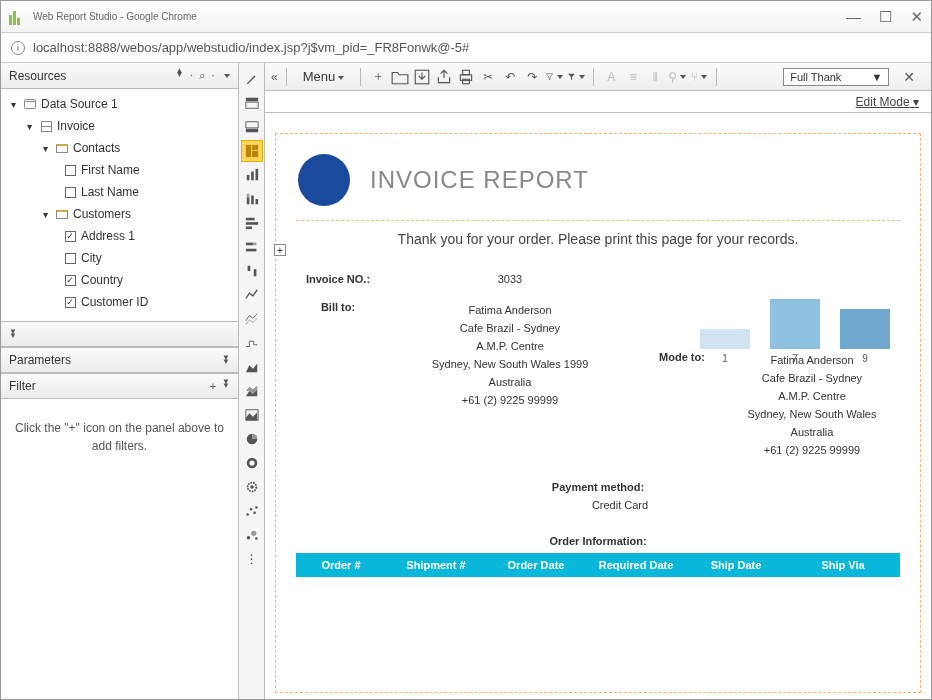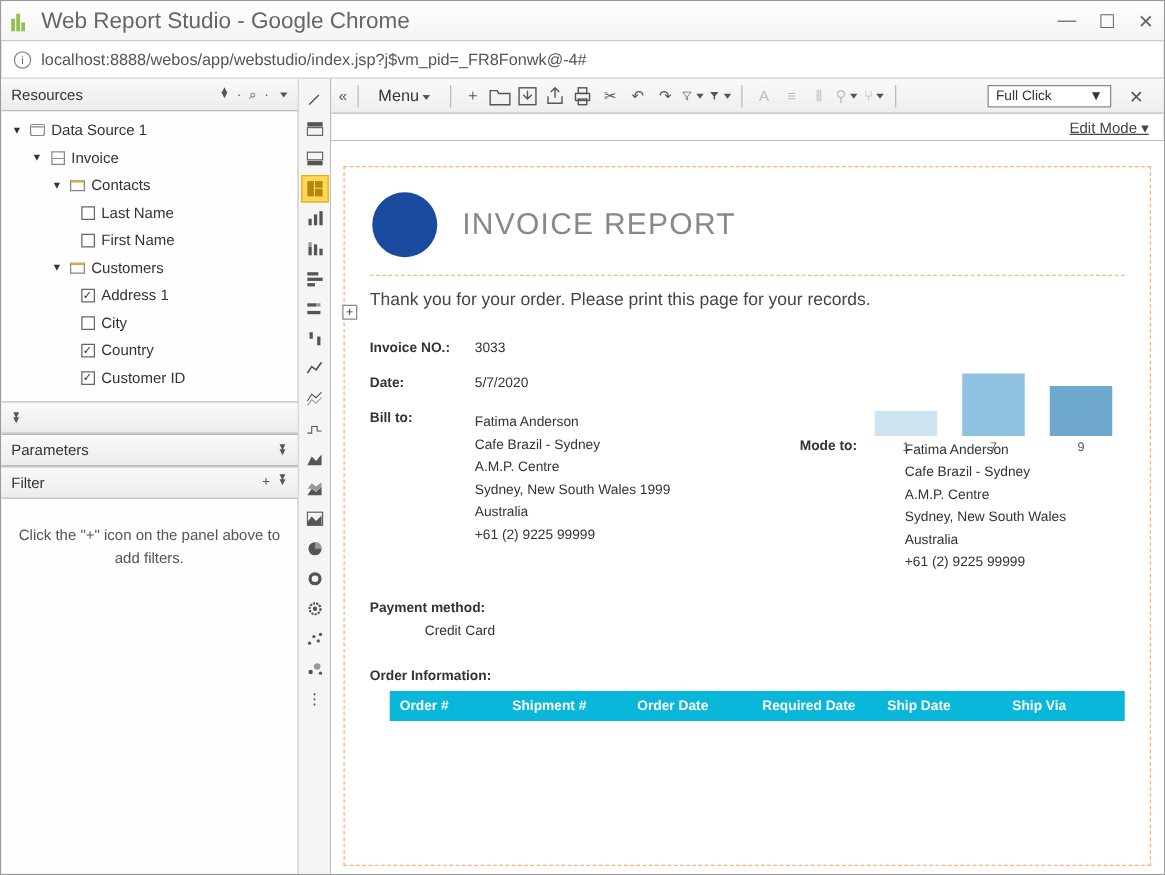--- a/index.html
+++ b/index.html
@@ -4,21 +4,21 @@
 <style>
 * { box-sizing: border-box; margin: 0; padding: 0; }
 body { font-family: "Segoe UI", Arial, sans-serif; font-size: 12px; background: #fff; color: #333; width: 932px; height: 700px; overflow: hidden; }
 .window { width: 932px; height: 700px; border: 1px solid #999; display: flex; flex-direction: column; background: #fff; }
 .titlebar { height: 32px; background: linear-gradient(#fff,#f4f4f4); border-bottom: 1px solid #ccc; display: flex; align-items: center; padding: 0 8px; }
 .titlebar .app-icon { width: 16px; height: 16px; margin-right: 8px; display:flex; gap:1px; align-items:flex-end;}
 .titlebar .app-icon span{width:3px;background:#8bc34a;}
 .titlebar .app-icon span:nth-child(1){height:10px;}
 .titlebar .app-icon span:nth-child(2){height:14px;}
 .titlebar .app-icon span:nth-child(3){height:7px;}
-.titlebar .title { flex:1; color:#666; font-size:18px;}
+.titlebar .title { flex:1; color:#666; font-size:10px;}
 .win-btns { display:flex; gap:18px; color:#666; font-size:15px;}
 .win-btns span{cursor:pointer;}
 .addrbar { height:30px; border-bottom:1px solid #ccc; display:flex; align-items:center; padding:0 10px; color:#555; font-size:13px;}
 .addrbar .info { width:14px;height:14px;border:1px solid #888;border-radius:50%;margin-right:8px;display:flex;align-items:center;justify-content:center;font-size:9px;color:#666;}
 .body { flex:1; display:flex; overflow:hidden;}
 .left { width:238px; border-right:1px solid #bbb; display:flex; flex-direction:column; background:#fefefe;}
 .panel-hdr { height:26px; background:linear-gradient(#fafafa,#ececec); border-bottom:1px solid #bbb; display:flex; align-items:center; padding:0 8px; font-size:12px; color:#333;}
 .panel-hdr .lbl{flex:1;}
 .panel-hdr .ctrls{display:flex;gap:6px;color:#555;font-size:11px;}
 .panel-hdr .ctrls span{cursor:pointer;}
@@ -43,40 +43,40 @@
 .maintb { height:28px; border-bottom:1px solid #bbb; background:linear-gradient(#fafafa,#eee); display:flex; align-items:center; padding:0 6px; gap:4px;}
 .maintb .expand{cursor:pointer;color:#555;}
 .menu-btn{padding:2px 8px;font-size:13px;cursor:pointer;text-align:right;}
 .sep{width:1px;height:18px;background:#bbb;margin:0 4px;}
 .tbico{width:18px;height:18px;display:flex;align-items:center;justify-content:center;cursor:pointer;color:#555;}
 .tbico.dis{color:#bbb;cursor:default;}
 .select-fd{margin-left:auto;border:1px solid #888;padding:2px 6px;font-size:11px;background:#fff;display:flex;align-items:center;gap:30px;}
 .close-x{margin:0 10px;cursor:pointer;color:#555;font-size:14px;}
 .editmode{height:22px;border-bottom:1px solid #bbb;display:flex;align-items:center;justify-content:flex-end;padding:0 12px;font-size:12px;color:#444;text-decoration:underline;}
 .canvas{flex:1;overflow:auto;background:#fff;padding:20px 10px 10px 10px;position:relative;}
-.report{border:1px dashed #ffb070;padding:0 20px 20px 20px;min-height:560px;position:relative;}
+.report{border:1px dashed #ffb070;padding:0 20px 20px 20px;min-height:560px;position:relative;text-align:center;}
 .plus-handle{position:absolute;left:-2px;top:110px;width:12px;height:12px;border:1px solid #888;background:#fff;display:flex;align-items:center;justify-content:center;font-size:10px;}
 .rpt-hdr{display:flex;align-items:center;gap:18px;padding:18px 0 12px 0;border-bottom:1px dashed #e6c080;}
 .logo{width:56px;height:56px;}
 .rpt-title{font-size:24px;color:#888;letter-spacing:1px;}
 .thanks{padding:10px 0 18px 0;font-size:14px;color:#444;}
 .info-grid{display:flex;}
 .info-left{flex:1;}
 .info-right{width:260px;}
 .irow{display:flex;padding:8px 0;font-size:11px;}
 .ilabel{width:84px;font-weight:bold;color:#333;}
 .ivals{flex:1;color:#333;}
 .iline{padding:3px 0;}
 .mini-chart-area{position:absolute;right:20px;top:155px;width:210px;}
 .bars{display:flex;align-items:flex-end;justify-content:space-around;height:60px;}
 .bar{width:50px;}
 .barlbls{display:flex;justify-content:space-around;font-size:10px;color:#555;padding-top:4px;}
 .section-lbl{font-weight:bold;font-size:11px;padding:14px 0 6px 0;}
 .plain{font-size:11px;padding-bottom:10px;margin-left:44px;}
-.order-tbl-hdr{background:#09b7db;color:#fff;display:flex;font-size:11px;font-weight:bold;margin-left:16px;}
+.order-tbl-hdr{background:#09b7db;color:#fff;display:flex;font-size:11px;font-weight:bold;}
 .order-tbl-hdr div{padding:6px 8px;}
 .c1{width:90px;}.c2{width:100px;}.c3{width:100px;}.c4{width:100px;}.c5{width:100px;}.c6{flex:1;}
 .chev::after{content:"";display:inline-block;border-left:3px solid transparent;border-right:3px solid transparent;border-top:4px solid #555;margin-left:3px;vertical-align:middle;}
 .chev-dbl{display:inline-flex;flex-direction:column;line-height:4px;font-size:8px;color:#555;}
 </style>
 </head>
 <body>
 
 <div class="window">
 
@@ -89,21 +89,21 @@
     <div class="title">Web Report Studio - Google Chrome</div>
     <div class="win-btns">
       <span>—</span>
       <span>☐</span>
       <span>✕</span>
     </div>
   </div>
 
   <div class="addrbar">
     <span class="info">i</span>
-    <span>localhost:8888/webos/app/webstudio/index.jsp?j$vm_pid=_FR8Fonwk@-4#</span>
+    <span>localhost:8888/webos/app/webstudio/index.jsp?j$vm_pid=_FR8Fonwk@-5#</span>
   </div>
   <div class="body">
 
     <div class="left">
       <div class="panel-hdr">
         <span class="lbl">Resources</span>
         <span class="ctrls">
           <span class="chev-dbl">▲<br>▼</span>
           <span>·</span>
           <span>⌕</span>
@@ -134,28 +134,28 @@
             <span class="tico">
               <span class="fld"></span>
             </span>
             <span>Contacts</span>
           </div>
         <div class="tree-row">
             <span class="indent" style="width:56px"></span>
             <span class="tico">
               <span class="chk"></span>
             </span>
+            <span>First Name</span>
+          </div>
+        <div class="tree-row">
+            <span class="indent" style="width:56px"></span>
+            <span class="tico">
+              <span class="chk"></span>
+            </span>
             <span>Last Name</span>
-          </div>
-        <div class="tree-row">
-            <span class="indent" style="width:56px"></span>
-            <span class="tico">
-              <span class="chk"></span>
-            </span>
-            <span>First Name</span>
           </div>
         <div class="tree-row">
             <span class="indent" style="width:36px"></span>
             <span class="tog">▾</span>
             <span class="tico">
               <span class="fld"></span>
             </span>
             <span>Customers</span>
           </div>
         <div class="tree-row">
@@ -379,21 +379,21 @@
             </svg>
           </span>
         <span class="sep"></span>
         <span class="tbico dis">A</span>
         <span class="tbico dis">≡</span>
         <span class="tbico dis">⫴</span>
         <span class="tbico dis chev">⚲</span>
         <span class="tbico dis chev">⑂</span>
         <span class="sep"></span>
         <div class="select-fd">
-            <span>Full Click</span>
+            <span>Full Thank</span>
             <span>▼</span>
           </div>
         <span class="close-x">✕</span>
       </div>
       <div class="editmode">
         <span><span>Edit Mode</span> <span>▾</span></span>
       </div>
       <div class="canvas">
         <div class="report">
           <div class="rpt-hdr">
@@ -418,24 +418,20 @@
                 <div>7</div>
                 <div>9</div>
               </div>
           </div>
 
           <div class="info-grid">
             <div class="info-left">
               <div class="irow">
                   <div class="ilabel">Invoice NO.:</div>
                   <div class="ivals">3033</div>
-                </div>
-              <div class="irow">
-                  <div class="ilabel">Date:</div>
-                  <div class="ivals">5/7/2020</div>
                 </div>
               <div class="irow">
                 <div class="ilabel">Bill to:</div>
                 <div class="ivals">
                   <div class="iline">Fatima Anderson</div>
                   <div class="iline">Cafe Brazil - Sydney</div>
                   <div class="iline">A.M.P. Centre</div>
                   <div class="iline">Sydney, New South Wales   1999</div>
                   <div class="iline">Australia</div>
                   <div class="iline">+61 (2) 9225 99999</div>

